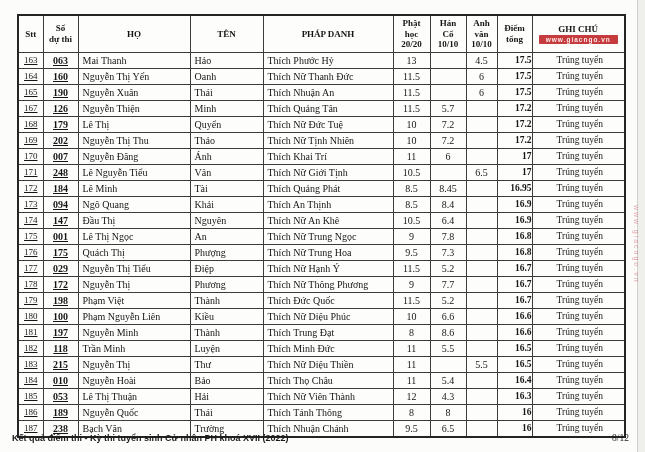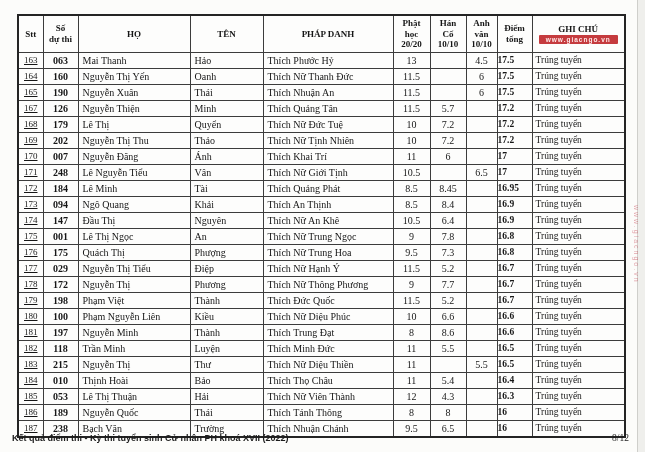--- a/index.html
+++ b/index.html
@@ -41,25 +41,25 @@
   }
   .hdr-line{display:block;}
   .badge{
     display:block;margin:1px auto 0 auto;width:86%;
     font-family:"Liberation Sans","DejaVu Sans",sans-serif;
     font-size:6.5px;font-weight:bold;letter-spacing:1px;
     line-height:9px;text-align:center;border-radius:1px;
   }
   
   .c-stt{text-align:center;font-size:9px;text-decoration:underline;}
-  .c-so_du_thi{text-align:center;font-weight:bold;}
+  .c-so_du_thi{text-align:center;font-weight:bold;text-decoration:underline;}
   .c-ho,.c-ten,.c-phap_danh{text-align:left;padding-left:4px;}
   .c-phat_hoc,.c-han_co,.c-anh_van{text-align:center;}
-  .c-diem_tong{text-align:left;font-weight:bold;font-size:9.5px;margin-left:24px;}
-  .c-ghi_chu{text-align:left;padding-left:3px;font-size:9.5px;}
+  .c-diem_tong{text-align:right;font-weight:bold;font-size:9.5px;margin-left:24px;}
+  .c-ghi_chu{text-align:center;padding-left:3px;font-size:9.5px;}
   .footer{
     position:absolute;left:12px;right:16px;top:433px;
     display:flex;justify-content:space-between;align-items:center;gap:40px;
   }
   .footer .caption{
     font-family:"Liberation Sans","DejaVu Sans",sans-serif;
     font-weight:bold;font-size:9px;color:#1c1c1c;
   }
   .footer .pageno{
     font-family:"Liberation Serif","DejaVu Serif",serif;
@@ -373,21 +373,21 @@
           <td class="c-phap_danh">Thích Nữ Diệu Thiền</td>
           <td class="c-phat_hoc">11</td>
           <td class="c-han_co"></td>
           <td class="c-anh_van">5.5</td>
           <td class="c-diem_tong">16.5</td>
           <td class="c-ghi_chu">Trúng tuyển</td>
         </tr>
         <tr>
           <td class="c-stt">184</td>
           <td class="c-so_du_thi">010</td>
-          <td class="c-ho">Thịnh Hoài</td>
+          <td class="c-ho">Nguyễn Hoài</td>
           <td class="c-ten">Bảo</td>
           <td class="c-phap_danh">Thích Thọ Châu</td>
           <td class="c-phat_hoc">11</td>
           <td class="c-han_co">5.4</td>
           <td class="c-anh_van"></td>
           <td class="c-diem_tong">16.4</td>
           <td class="c-ghi_chu">Trúng tuyển</td>
         </tr>
         <tr>
           <td class="c-stt">185</td>

